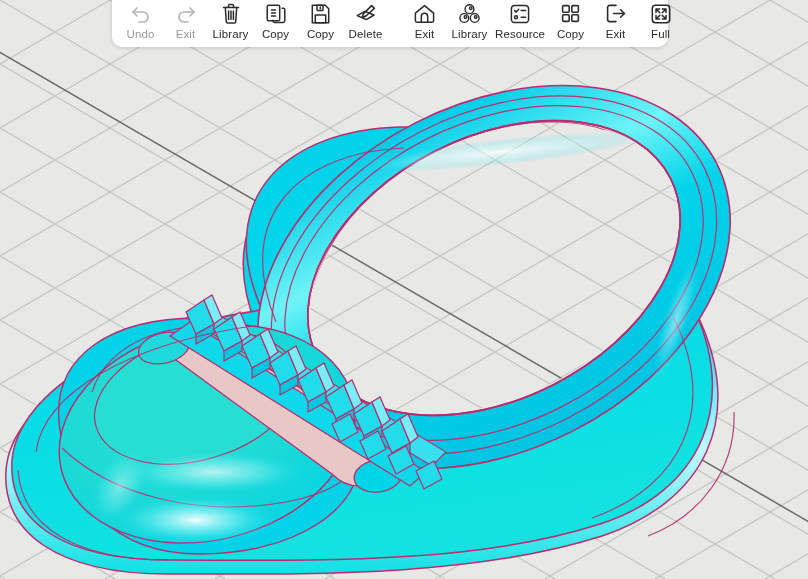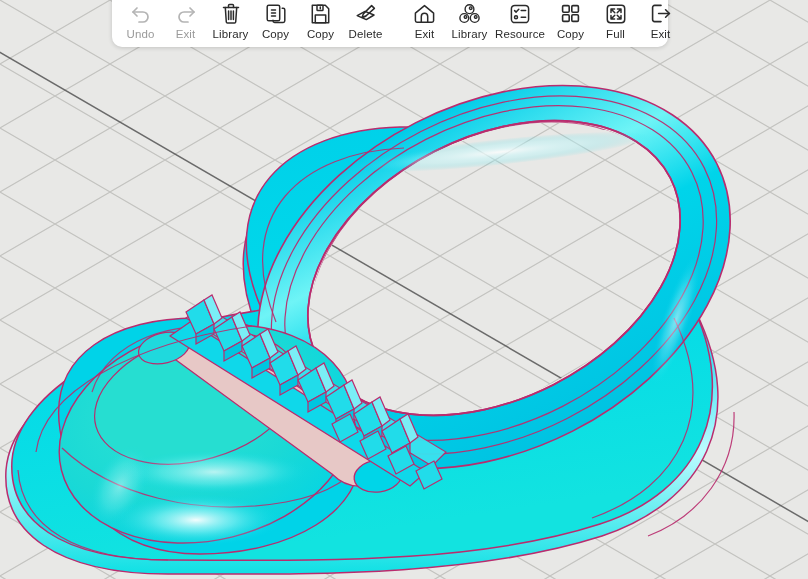--- a/index.html
+++ b/index.html
@@ -388,35 +388,35 @@
           <rect x="11.8" y="2.6" width="6.6" height="6.6" rx="1.1"></rect>
           <rect x="2.6" y="11.8" width="6.6" height="6.6" rx="1.1"></rect>
           <rect x="11.8" y="11.8" width="6.6" height="6.6" rx="1.1"></rect>
         </svg>
       </span>
       <span class="tb-lbl">Copy</span>
     </div>
 
     <div class="tb-item">
       <span class="tb-ico">
+        <svg width="22" height="21" viewBox="0 0 22 21" fill="none" stroke="#2b2b2b" stroke-width="1.6" stroke-linecap="round" stroke-linejoin="round">
+          <path d="M11 2.4 H4.6 a2 2 0 0 0-2 2 V16.6 a2 2 0 0 0 2 2 H11"></path>
+          <path d="M8.6 10.5 H19.4"></path>
+          <path d="M15.6 6.8 L19.4 10.5 L15.6 14.2"></path>
+        </svg>
+      </span>
+      <span class="tb-lbl">Exit</span>
+    </div>
+
+    <div class="tb-item">
+      <span class="tb-ico">
         <svg width="22" height="22" viewBox="0 0 22 22" fill="none" stroke="#2b2b2b" stroke-width="1.5" stroke-linecap="round" stroke-linejoin="round">
           <rect x="2.3" y="2.3" width="17.4" height="17.4" rx="3.2"></rect>
           <path d="M6 9.6 V6 H9.6 M6 6 L9.8 9.8"></path>
           <path d="M16 9.6 V6 H12.4 M16 6 L12.2 9.8"></path>
           <path d="M6 12.4 V16 H9.6 M6 16 L9.8 12.2"></path>
           <path d="M16 12.4 V16 H12.4 M16 16 L12.2 12.2"></path>
         </svg>
       </span>
       <span class="tb-lbl">Full</span>
     </div>
-
-    <div class="tb-item">
-      <span class="tb-ico">
-        <svg width="22" height="21" viewBox="0 0 22 21" fill="none" stroke="#2b2b2b" stroke-width="1.6" stroke-linecap="round" stroke-linejoin="round">
-          <path d="M11 2.4 H4.6 a2 2 0 0 0-2 2 V16.6 a2 2 0 0 0 2 2 H11"></path>
-          <path d="M8.6 10.5 H19.4"></path>
-          <path d="M15.6 6.8 L19.4 10.5 L15.6 14.2"></path>
-        </svg>
-      </span>
-      <span class="tb-lbl">Exit</span>
-    </div>
   </div>
 </div>
 
 </body></html>

